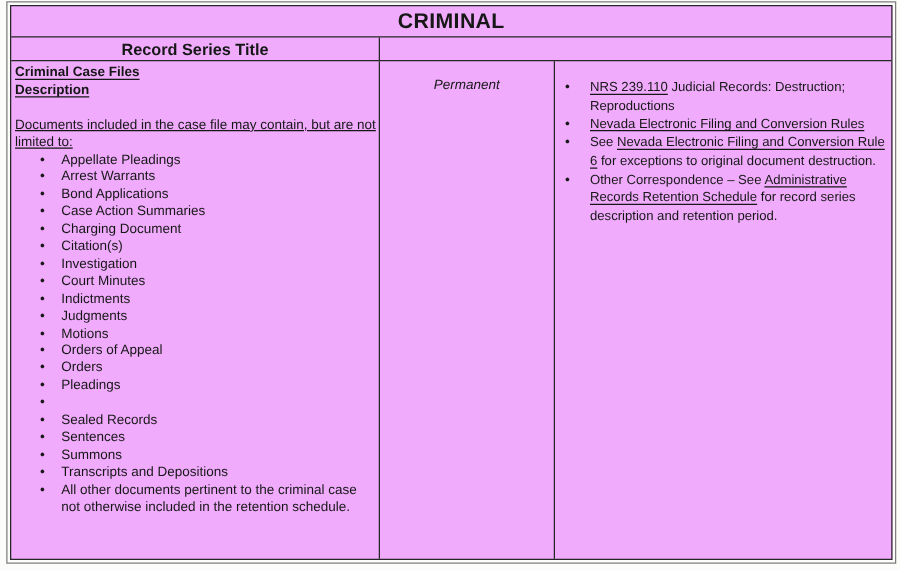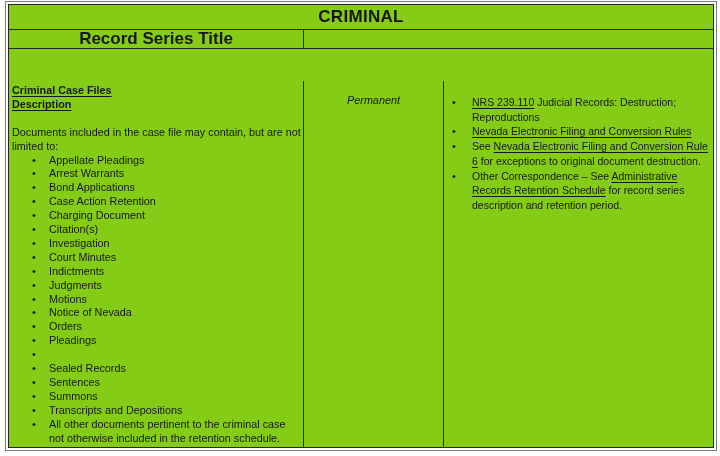--- a/index.html
+++ b/index.html
@@ -15,69 +15,68 @@
   }
   .schedule-table {
     position: absolute;
     left: 8px;
     top: 4px;
     width: 706px;
     height: 444px;
     border: 1.6px solid #262626;
     outline: 1.2px solid #7d7d7d;
     outline-offset: 2px;
-    background: #84cc16;
+    background: #f0abfc;
     display: flex;
     flex-direction: column;
   }
   .title-row {
     height: 25px;
     flex: none;
     border-bottom: 1.6px solid #262626;
     display: flex;
     align-items: center;
     justify-content: center;
     font-weight: bold;
     font-size: 17px;
     letter-spacing: 0.3px;
   }
   .header-row {
     height: 19px;
     flex: none;
     border-bottom: 1.5px solid #262626;
     display: flex;
     font-weight: bold;
-    font-size: 17px;
+    font-size: 13px;
   }
   .header-row .th {
     display: flex;
     align-items: center;
     justify-content: center;
   }
   .col1 { width: 295px; flex: none; }
   .col2 { width: 140px; flex: none; }
   .col3 { flex: 1; }
   .cdiv { border-right: 1.4px solid #262626; }
   .body-row {
     flex: 1;
     display: flex;
     font-size: 10.8px;
     line-height: 13.9px;
-    margin-top: 32px;
   }
   .td { height: 100%; }
   .td.col1 { padding: 3px 2px 0 3px; }
   .heading-bu {
     font-weight: bold;
     text-decoration: underline;
     text-decoration-thickness: 1.2px;
     text-underline-offset: 1.5px;
   }
   .para { margin: 0; }
-  .gap-above { margin-top: 13.9px; }
+  .gap-above { margin-top: 13.9px; text-decoration: underline; }
   ul.plain { list-style: none; }
   .doc-list { padding-left: 20px; }
   .bullet-item { display: flex; align-items: flex-start; }
   .bullet {
     flex: none;
     font-size: 11px;
   }
   .doc-list .bullet { width: 17px; }
   .td.col2 {
     padding-top: 13px;
@@ -122,21 +121,21 @@
             <li class="bullet-item">
               <span class="bullet">•</span>
               <span class="li-text">Arrest Warrants</span>
             </li>
             <li class="bullet-item">
               <span class="bullet">•</span>
               <span class="li-text">Bond Applications</span>
             </li>
             <li class="bullet-item">
               <span class="bullet">•</span>
-              <span class="li-text">Case Action Retention</span>
+              <span class="li-text">Case Action Summaries</span>
             </li>
             <li class="bullet-item">
               <span class="bullet">•</span>
               <span class="li-text">Charging Document</span>
             </li>
             <li class="bullet-item">
               <span class="bullet">•</span>
               <span class="li-text">Citation(s)</span>
             </li>
             <li class="bullet-item">
@@ -154,21 +153,21 @@
             <li class="bullet-item">
               <span class="bullet">•</span>
               <span class="li-text">Judgments</span>
             </li>
             <li class="bullet-item">
               <span class="bullet">•</span>
               <span class="li-text">Motions</span>
             </li>
             <li class="bullet-item">
               <span class="bullet">•</span>
-              <span class="li-text">Notice of Nevada</span>
+              <span class="li-text">Orders of Appeal</span>
             </li>
             <li class="bullet-item">
               <span class="bullet">•</span>
               <span class="li-text">Orders</span>
             </li>
             <li class="bullet-item">
               <span class="bullet">•</span>
               <span class="li-text">Pleadings</span>
             </li>
             <li class="bullet-item">

